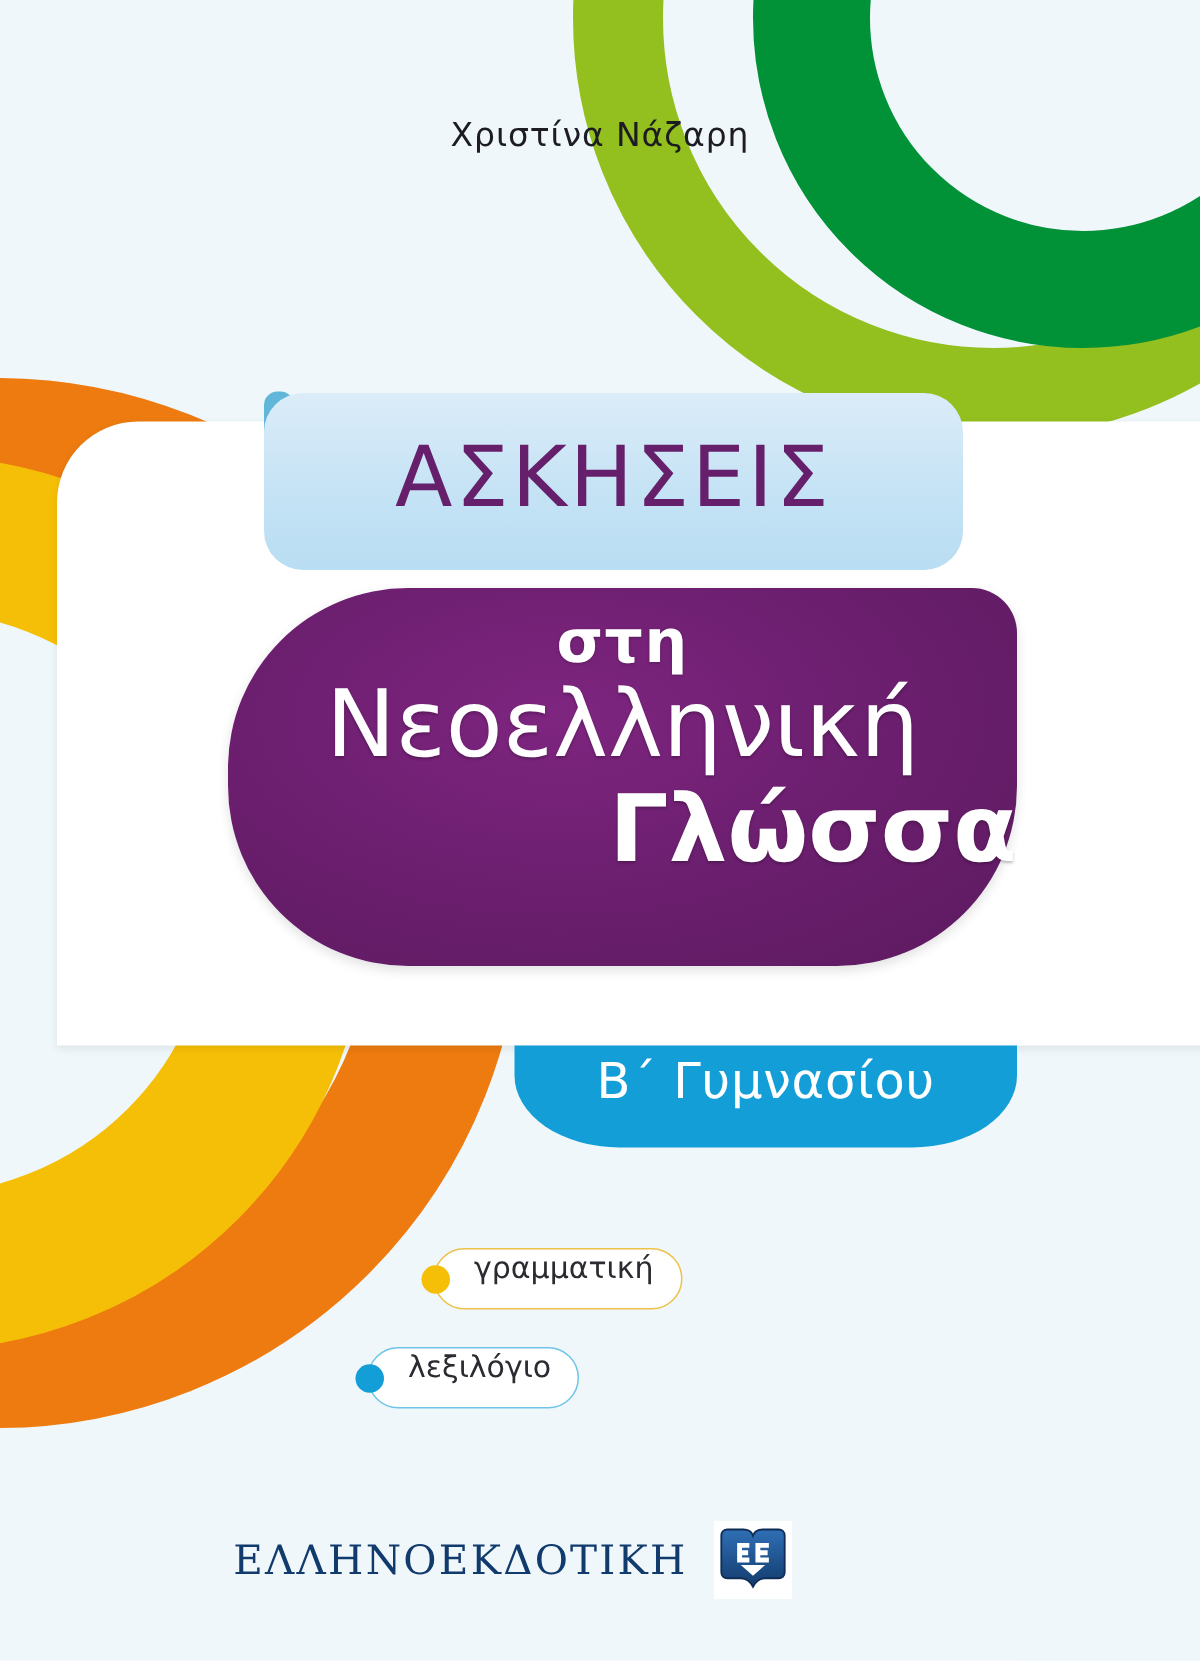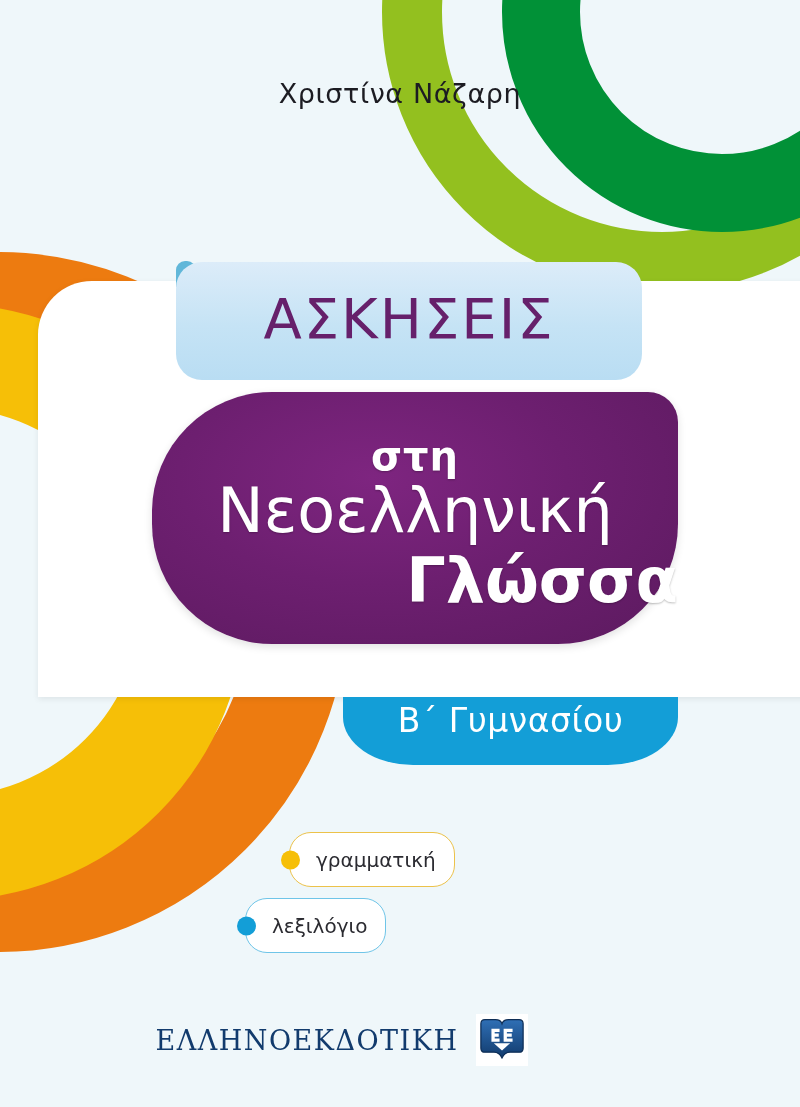--- a/index.html
+++ b/index.html
@@ -80,21 +80,21 @@
   }
 
   
   #author {
     position: absolute;
     top: 78px;
     left: 0;
     width: 800px;
     text-align: center;
     font-family: "DejaVu Sans", sans-serif;
-    font-size: 27px;
+    font-size: 22px;
     letter-spacing: 0.6px;
     color: #1c1c22;
   }
 
   
   #askiseis-box {
     position: absolute;
     left: 176px;
     top: 262px;
     width: 466px;
@@ -139,21 +139,21 @@
     border-bottom-right-radius: 120px;
     box-shadow: 0 3px 8px rgba(0,0,0,0.12);
     text-align: center;
     color: #ffffff;
   }
   #sti {
     font-family: "DejaVu Sans", sans-serif;
     font-weight: bold;
     font-size: 40px;
     letter-spacing: 1px;
-    margin-top: 44px;
+    margin-top: 16px;
     line-height: 1;
     text-shadow: 0 1px 2px rgba(0,0,0,0.25);
   }
   #neoelliniki {
     font-family: "DejaVu Sans", sans-serif;
     font-weight: normal;
     font-size: 62px;
     letter-spacing: 0px;
     margin-top: 4px;
     line-height: 1;
@@ -197,25 +197,25 @@
     position: absolute;
     display: flex;
     gap: 22px;
     align-items: center;
   }
   #tag-row-1 { left: 289px; top: 832px; }
   #tag-row-2 { left: 245px; top: 898px; flex-direction: column; }
 
   .tag {
     display: flex;
-    align-items: center;
+    align-items: flex-start;
     background: #ffffff;
     border: 1.6px solid #cccccc;
     border-radius: 22px;
-    height: 55px;
+    height: 41px;
     padding: 0 18px 0 26px;
     position: relative;
     box-sizing: border-box;
   }
   .tag-label {
     font-family: "DejaVu Sans", sans-serif;
     font-size: 20px;
     color: #2b2b31;
     white-space: nowrap;
   }

